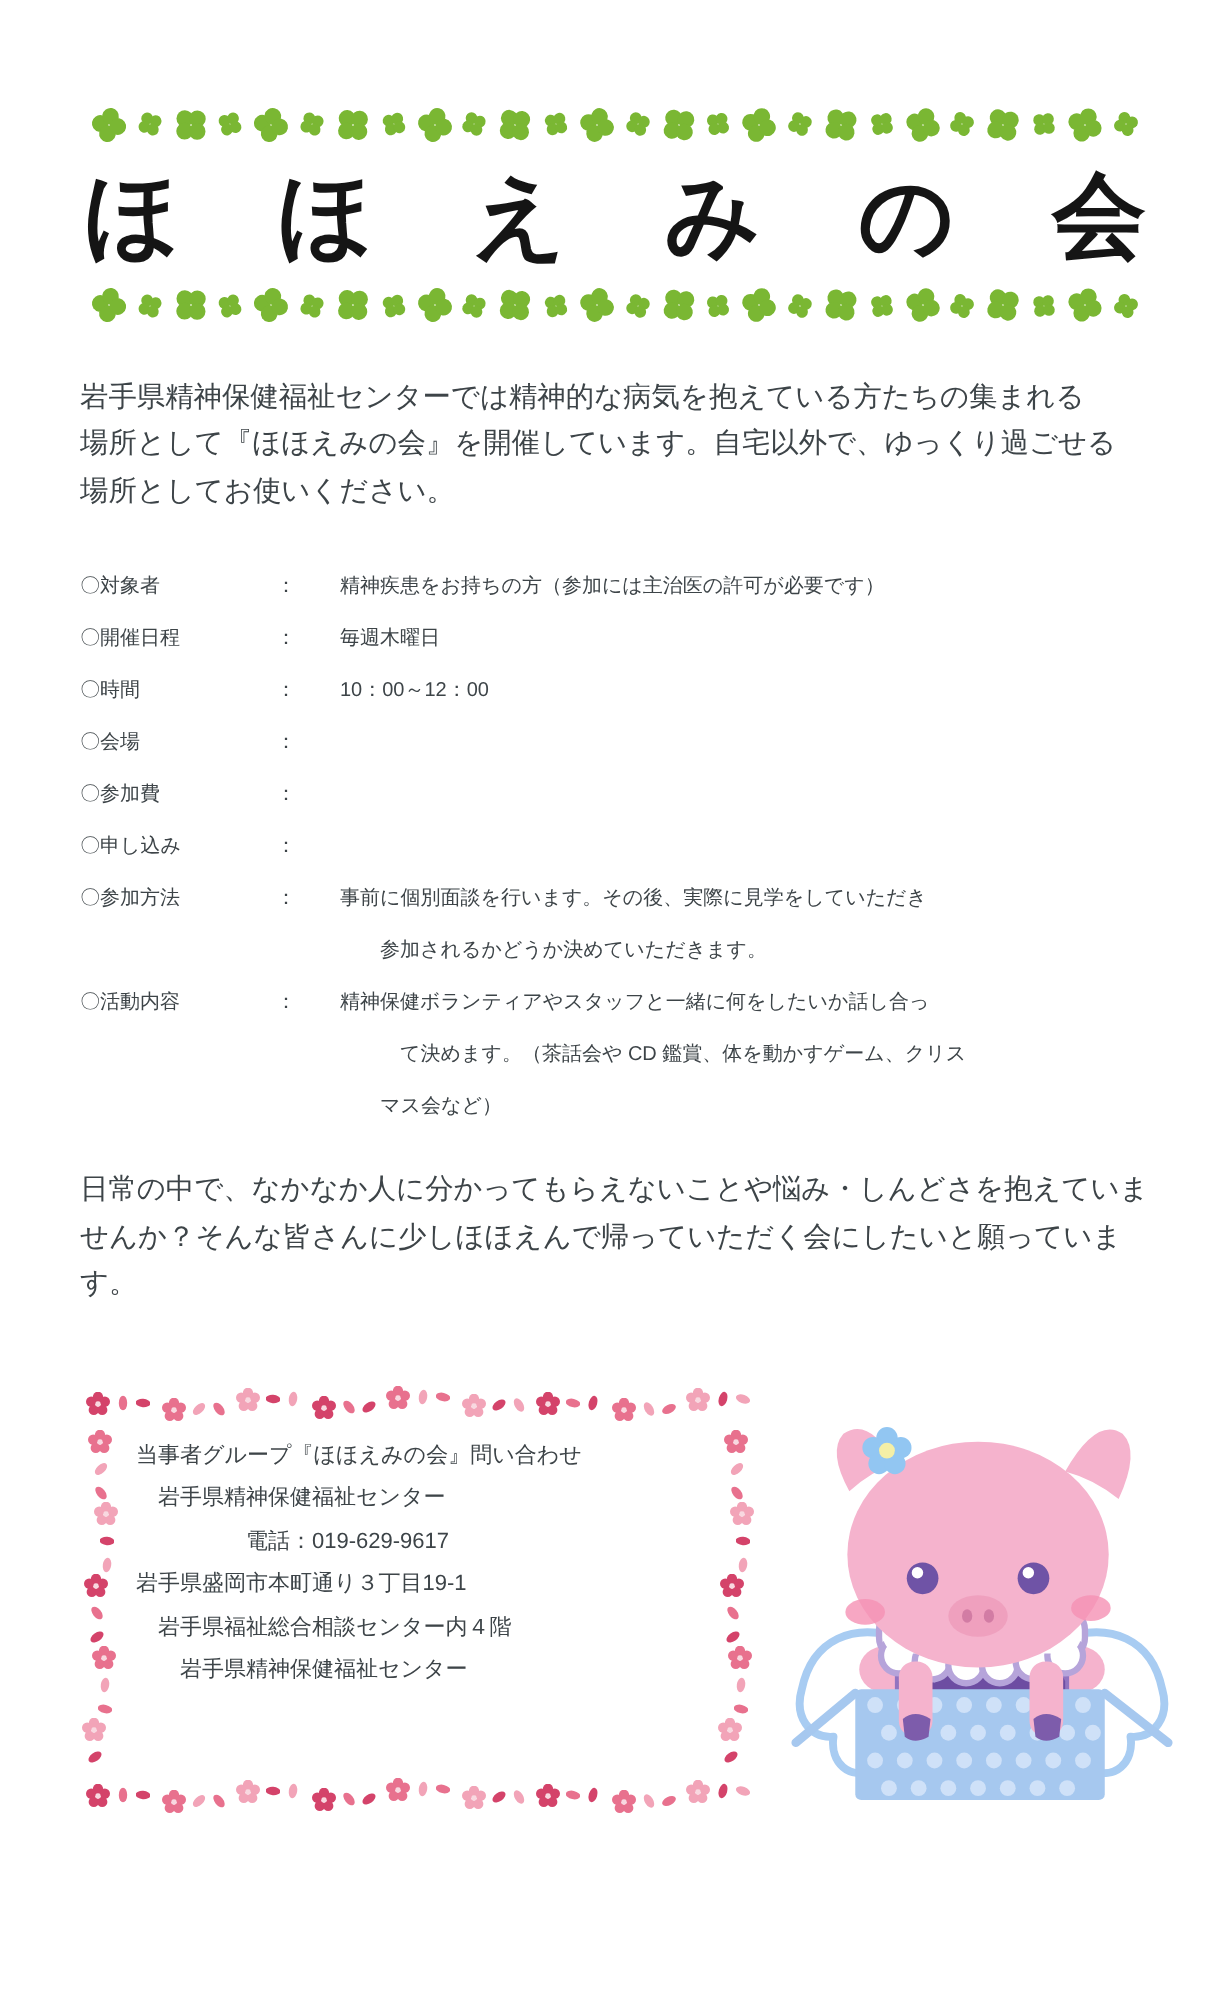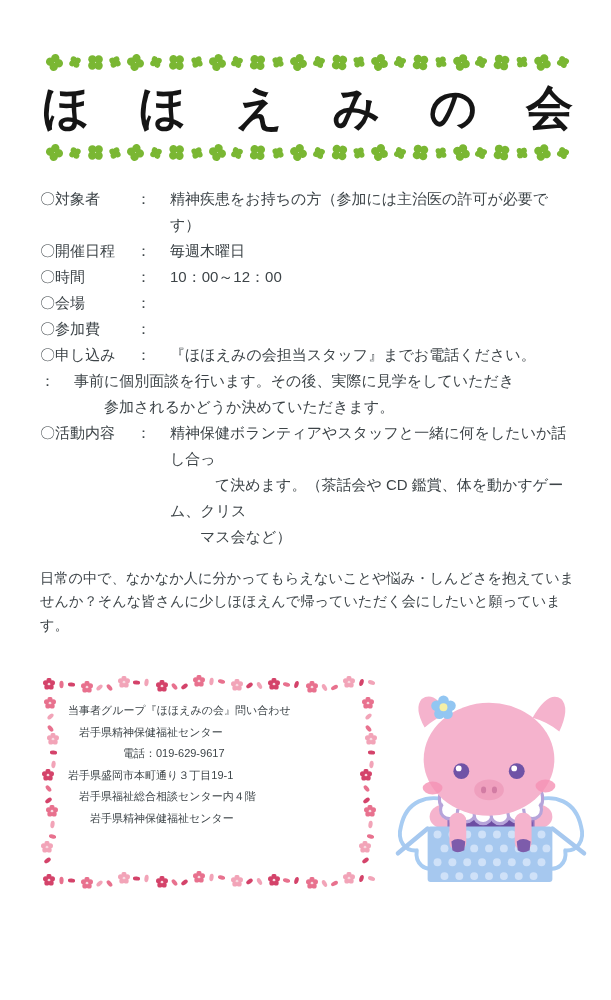--- a/index.html
+++ b/index.html
@@ -16,21 +16,21 @@
     display:flex;justify-content:space-between;
     margin:10px 2px 8px 2px;padding:0;
     font-size:47px;font-weight:800;color:#151515;line-height:1.12;
     letter-spacing:0;
   }
   
   .para{white-space:pre-line;font-size:14.2px;line-height:23.5px;margin:0;}
   .intro{margin-top:25px;}
   .outro{margin-top:17px;}
   
-  .info-list{margin-top:23px;font-size:15px;}
+  .info-list{margin-top:23px;font-size:10px;}
   .row{display:flex;line-height:26px;align-items:flex-start;}
   .lab{width:96px;flex:none;}
   .colon{width:14px;flex:none;text-align:center;}
   .val{margin-left:20px;white-space:pre-line;flex:1;}
   
   .bottom{display:flex;align-items:flex-start;margin-top:36px;}
   .contact-box{
     width:338px;height:218px;flex:none;box-sizing:border-box;
     display:grid;
     grid-template-columns:20px 1fr 20px;
@@ -474,20 +474,23 @@
       <svg width="12" height="12" viewBox="0 0 20 20" style="transform:rotate(30deg)">
         <g fill="#7ab733">
           <circle cx="6.3" cy="6.3" r="4.9"></circle>
           <circle cx="13.7" cy="6.3" r="4.9"></circle>
           <circle cx="6.3" cy="13.7" r="4.9"></circle>
           <circle cx="13.7" cy="13.7" r="4.9"></circle>
         </g>
       </svg>
     </div>
 
+  <p class="para intro">岩手県精神保健福祉センターでは精神的な病気を抱えている方たちの集まれる
+場所として『ほほえみの会』を開催しています。自宅以外で、ゆっくり過ごせる
+場所としてお使いください。</p>
 
   <div class="info-list">
     <div class="row">
       <span class="lab">〇対象者</span>
       <span class="colon">：</span>
       <span class="val">精神疾患をお持ちの方（参加には主治医の許可が必要です）</span>
     </div>
     <div class="row">
       <span class="lab">〇開催日程</span>
       <span class="colon">：</span>
@@ -502,23 +505,23 @@
       <span class="lab">〇会場</span>
       <span class="colon">：</span>
     </div>
     <div class="row">
       <span class="lab">〇参加費</span>
       <span class="colon">：</span>
     </div>
     <div class="row">
       <span class="lab">〇申し込み</span>
       <span class="colon">：</span>
-      <span class="val">『ほほえみの会担当スタッフ』までお電話ください。</span>
     </div>
     <div class="row">
+      <span class="lab">〇参加方法</span>
       <span class="colon">：</span>
       <span class="val">事前に個別面談を行います。その後、実際に見学をしていただき
 　　参加されるかどうか決めていただきます。</span>
     </div>
     <div class="row">
       <span class="lab">〇活動内容</span>
       <span class="colon">：</span>
       <span class="val">精神保健ボランティアやスタッフと一緒に何をしたいか話し合っ
 　　　て決めます。（茶話会や CD 鑑賞、体を動かすゲーム、クリス
 　　マス会など）</span>

